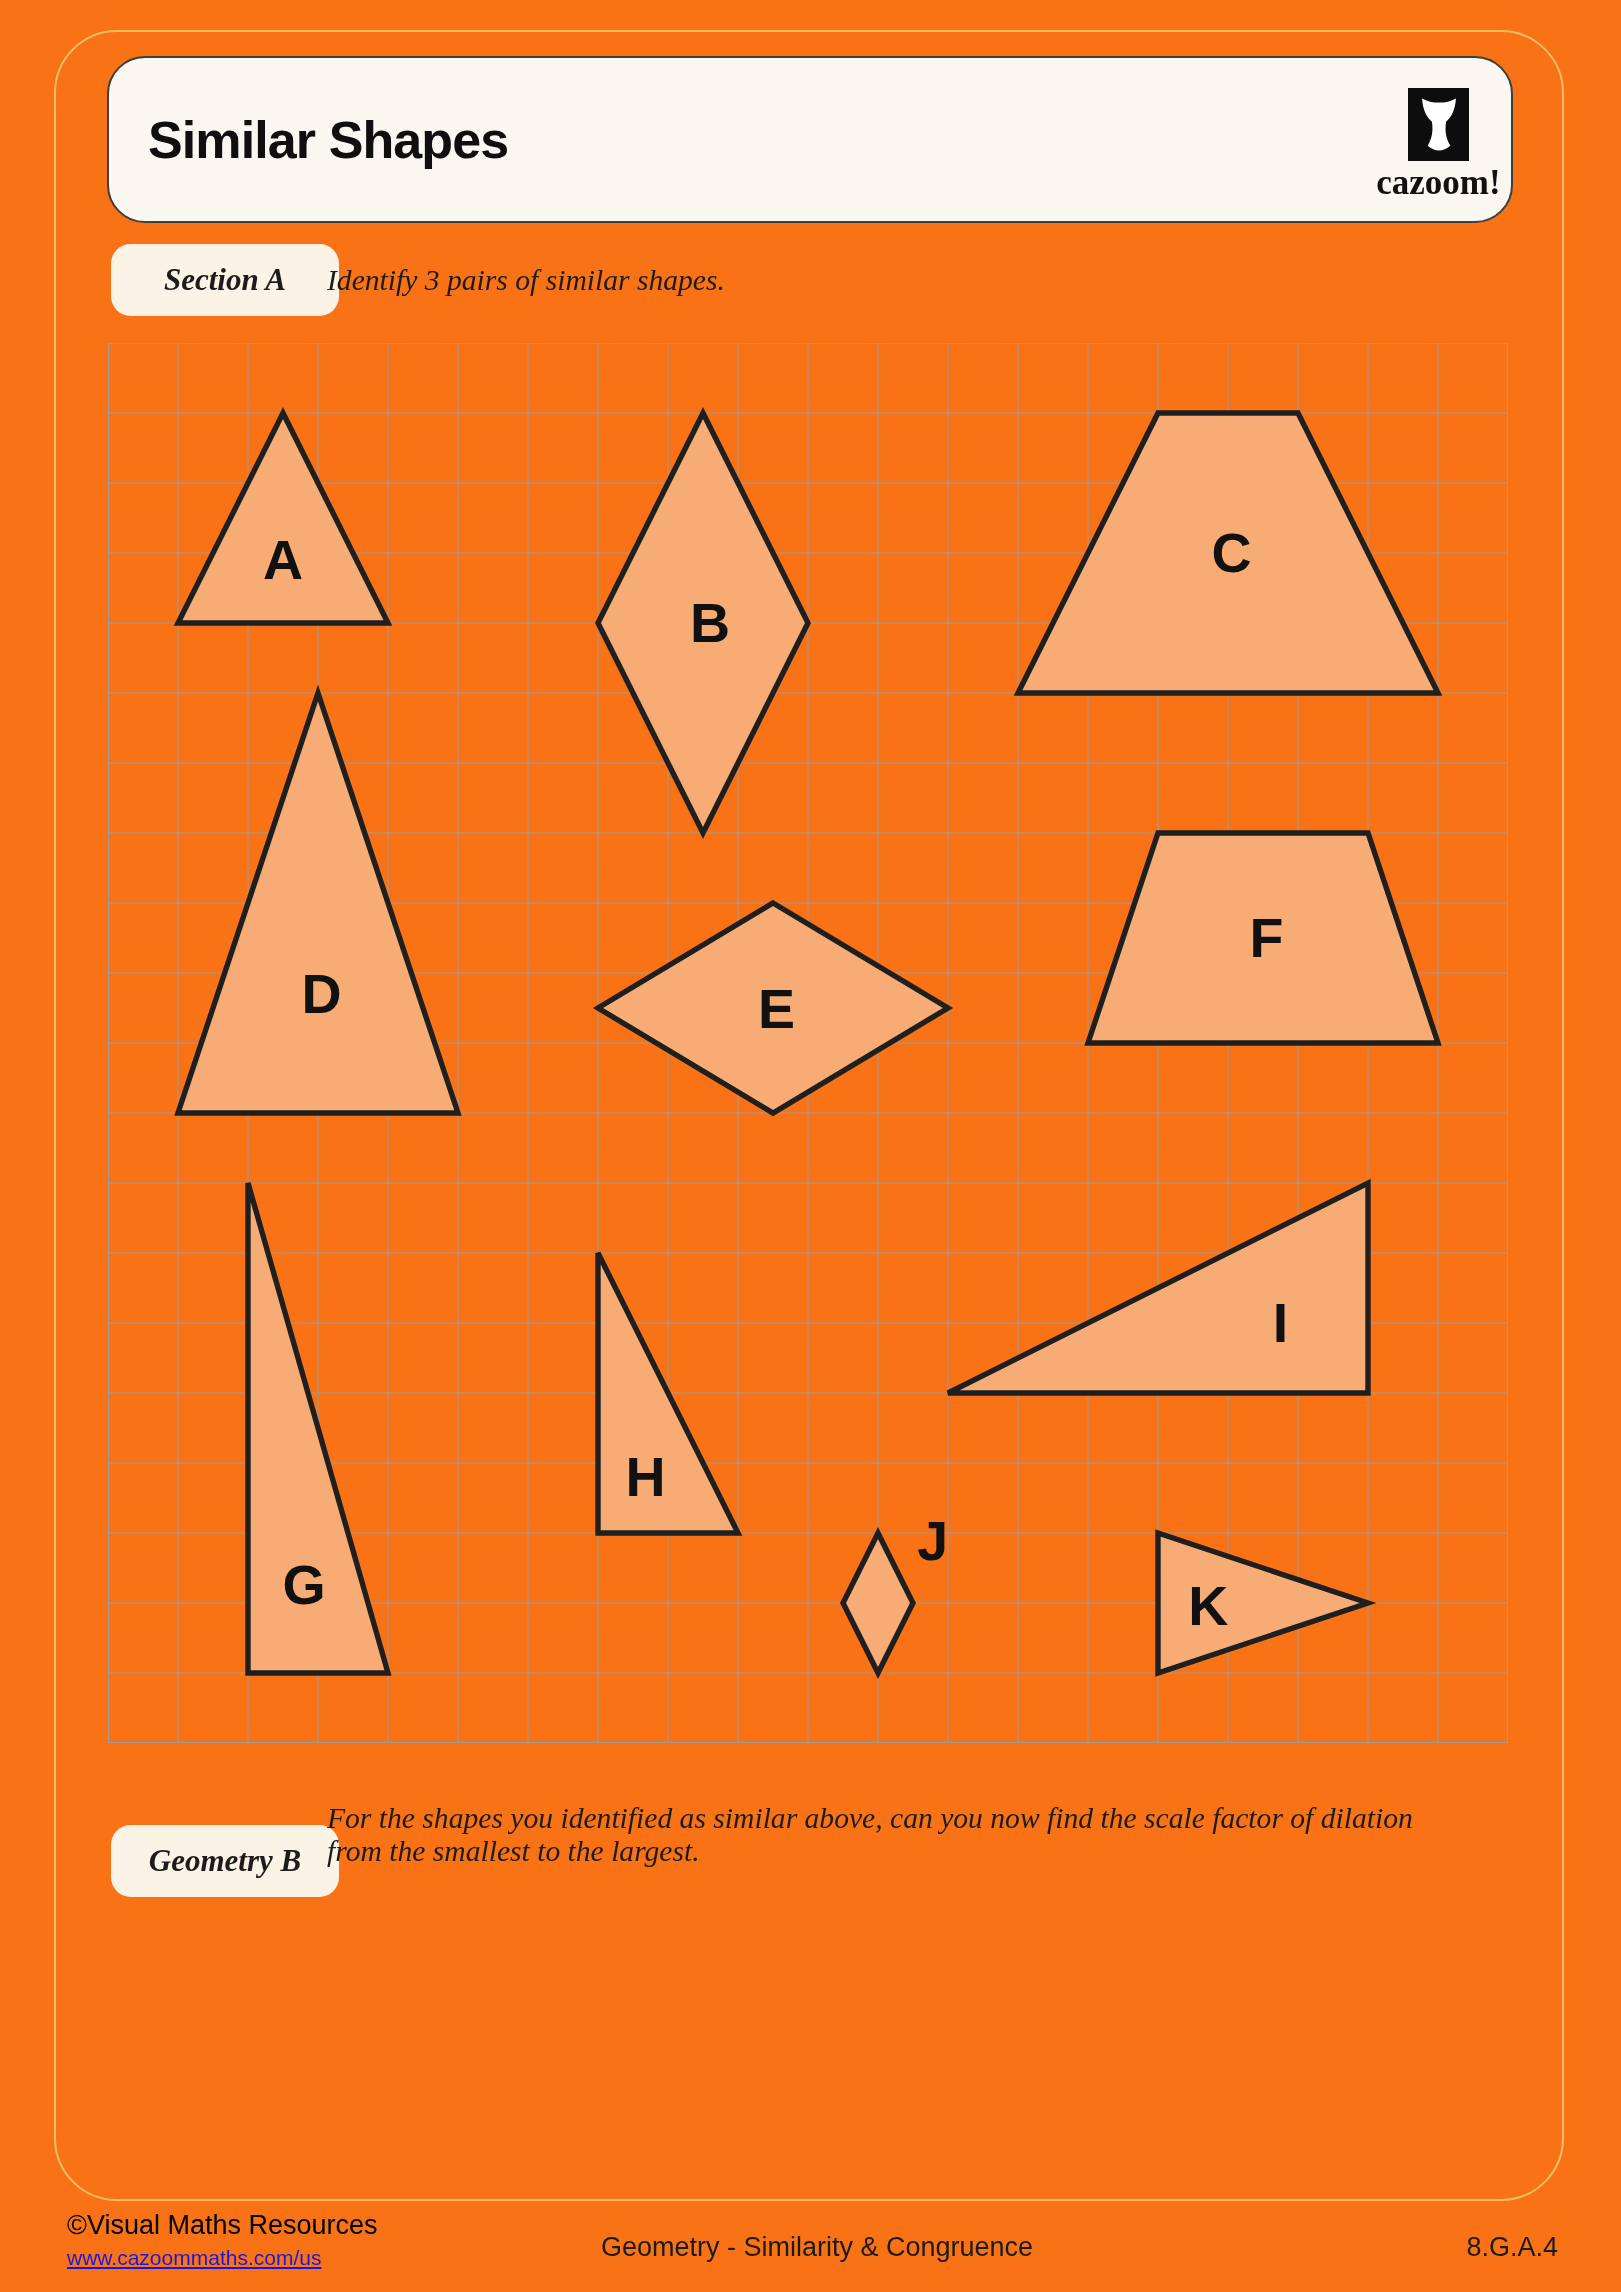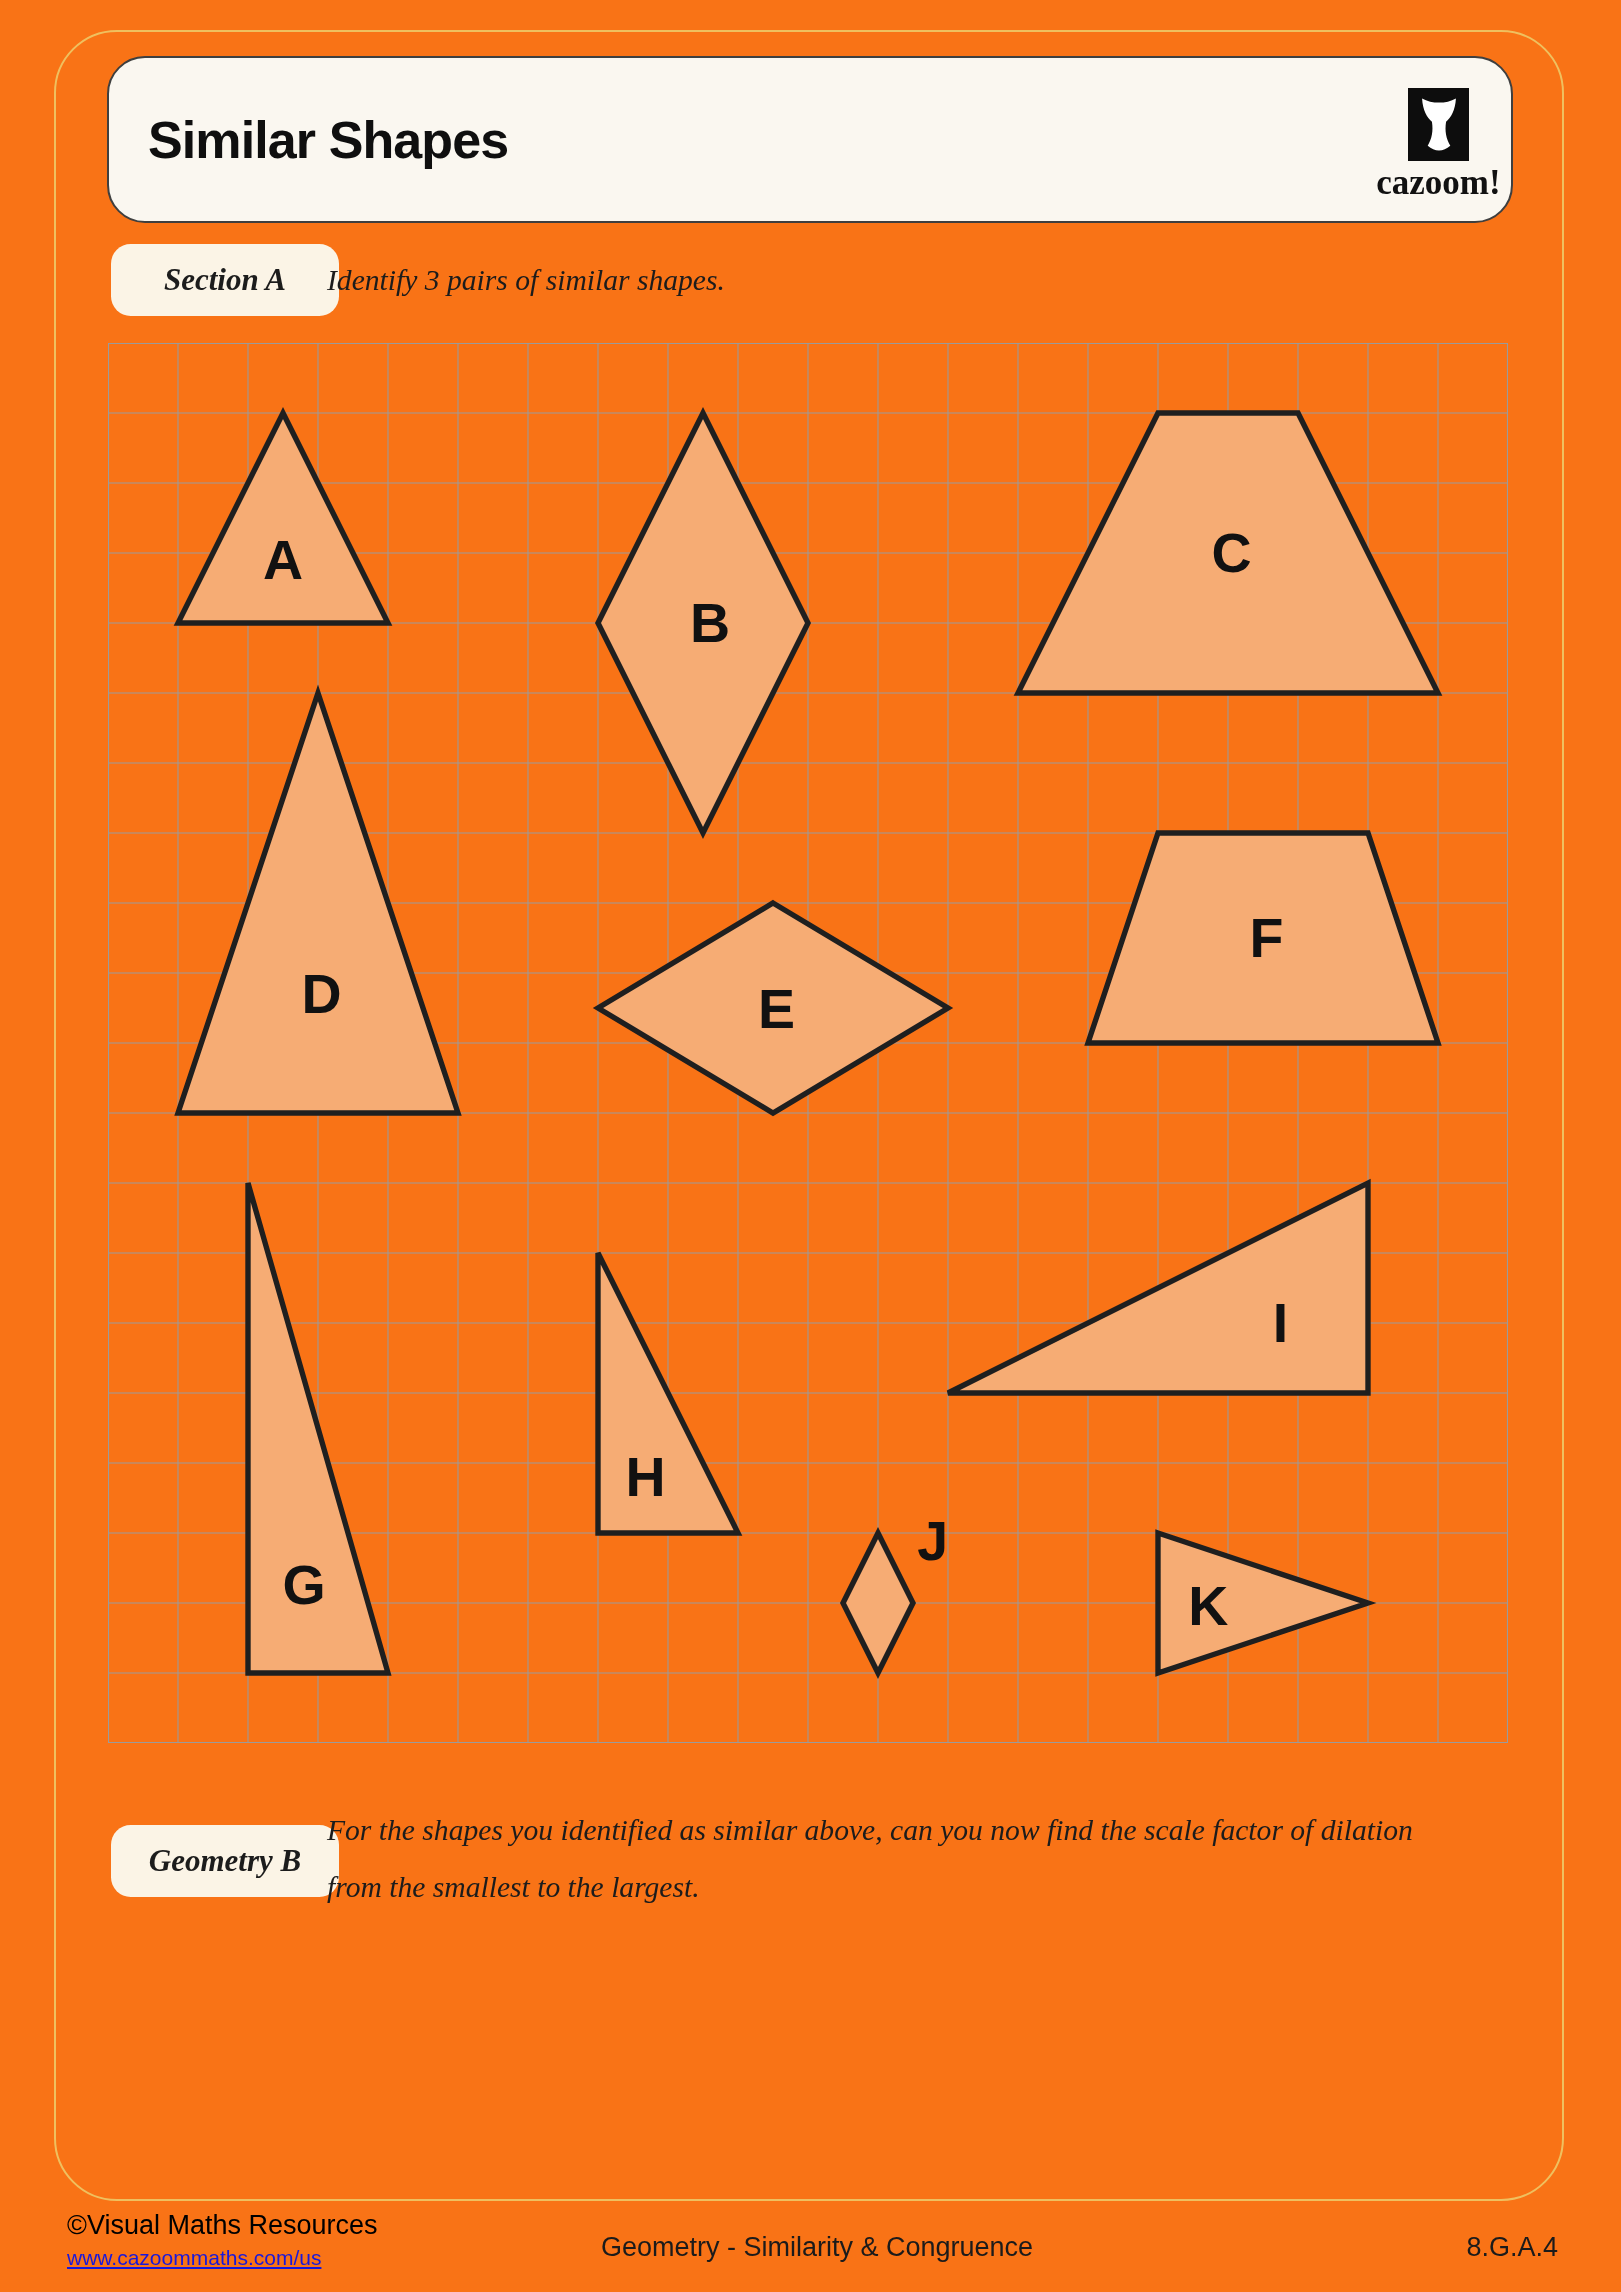--- a/index.html
+++ b/index.html
@@ -40,21 +40,21 @@
     font-size:31px;color:#1c1c1c;margin-left:44px;
   }
   #section-a-label{top:244px;}
   #section-b-label{top:1825px;}
   .instruction{
     position:absolute;left:327px;
     font-family:"Liberation Serif",serif;font-style:italic;
     font-size:29.6px;color:#1c1c1c;
   }
   #section-a-instruction{top:244px;height:72px;display:flex;align-items:center;}
-  #section-b-instruction{top:1802px;width:1119px;line-height:57px;}
+  #section-b-instruction{top:1802px;width:1119px;line-height:33px;}
   
   #grid-area{position:absolute;left:108px;top:343px;width:1400px;height:1400px;}
   #grid-area svg{width:100%;height:100%;display:block;}
   
   #footer-left{position:absolute;left:67px;top:2210px;font-size:27px;color:#000;}
   #footer-link{display:inline-block;margin-top:5.4px;color:var(--link-blue,#1818DC);text-decoration:underline;font-size:21px;}
   #footer-center{position:absolute;left:6px;top:2232px;width:1622px;text-align:center;font-size:27px;color:#1b1b1b;}
   #footer-right{position:absolute;right:64px;top:2232px;font-size:27px;color:#1b1b1b;}
 </style>
 </head>

